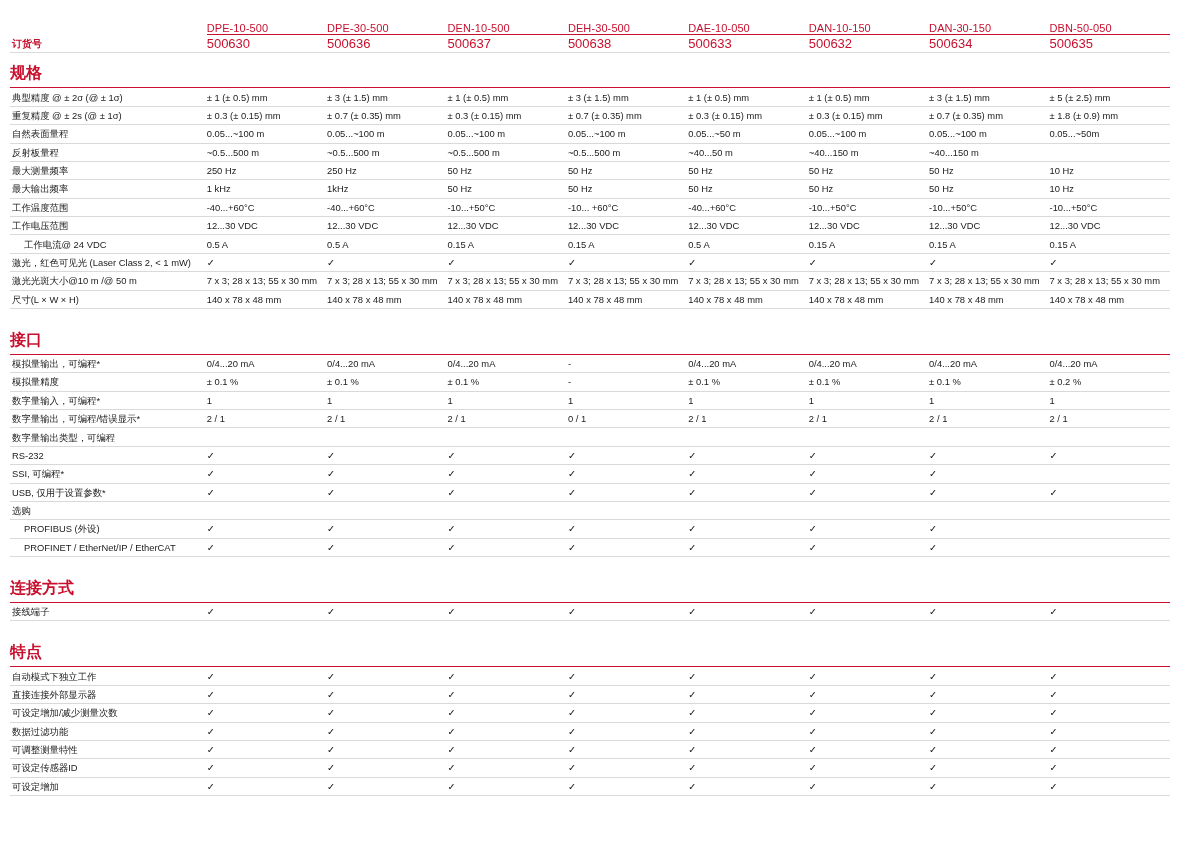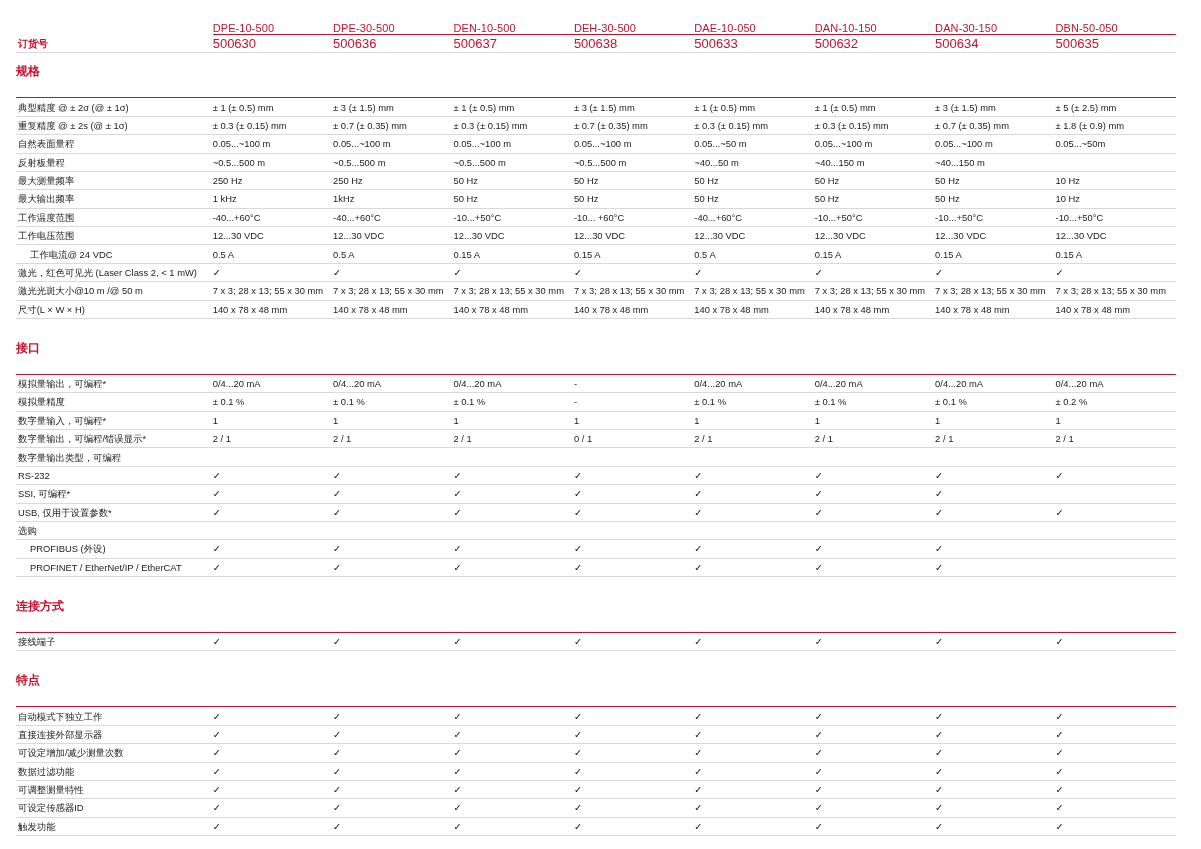--- a/index.html
+++ b/index.html
@@ -18,21 +18,21 @@
   .sheet {
     position: relative;
     width: 1201px;
     height: 849px;
     padding: 0;
     box-sizing: border-box;
   }
   table.spec {
     border-collapse: collapse;
     table-layout: fixed;
-    margin-left: 16px;
+    margin-left: 10px;
     margin-top: 22px;
     width: 1160px;
   }
   table.spec col.lbl { width: 196px; }
   table.spec col.c { width: 120px; }
 
   table.spec td, table.spec th {
     padding: 0;
     vertical-align: top;
     text-align: left;
@@ -66,24 +66,24 @@
     border-bottom: 0.6px solid #d9d9d9;
   }
   tr.ordernum td.lblcell {
     color: #c8102e;
     font-weight: bold;
     font-size: 10px;
   }
   tr.section td {
     color: #c8102e;
     font-weight: bold;
-    font-size: 12px;
+    font-size: 16px;
     border-bottom: 1.3px solid #c8102e;
     padding-top: 12px;
-    padding-bottom: 17px;
+    padding-bottom: 3px;
   }
   tr.section.tight td { padding-top: 10px; }
   tr.spacer td {
     height: 11px;
     border: none;
     padding: 0;
   }
   .indent1 { padding-left: 14px !important; }
   .check {
     display: inline-block;
@@ -478,21 +478,21 @@
           <td><span class="check">✓</span></td>
           <td><span class="check">✓</span></td>
           <td><span class="check">✓</span></td>
           <td><span class="check">✓</span></td>
           <td><span class="check">✓</span></td>
           <td><span class="check">✓</span></td>
           <td><span class="check">✓</span></td>
           <td><span class="check">✓</span></td>
         </tr>
         <tr class="datarow">
-          <td class="lblcell">触发功能</td>
+          <td class="lblcell">可设定增加</td>
           <td><span class="check">✓</span></td>
           <td><span class="check">✓</span></td>
           <td><span class="check">✓</span></td>
           <td><span class="check">✓</span></td>
           <td><span class="check">✓</span></td>
           <td><span class="check">✓</span></td>
           <td><span class="check">✓</span></td>
           <td><span class="check">✓</span></td>
         </tr>
       </tbody>

